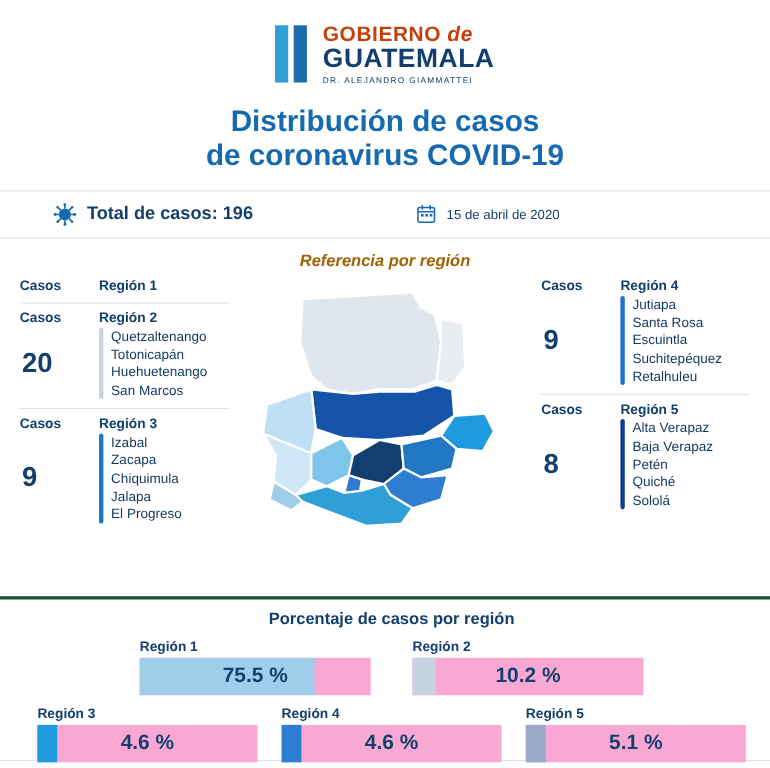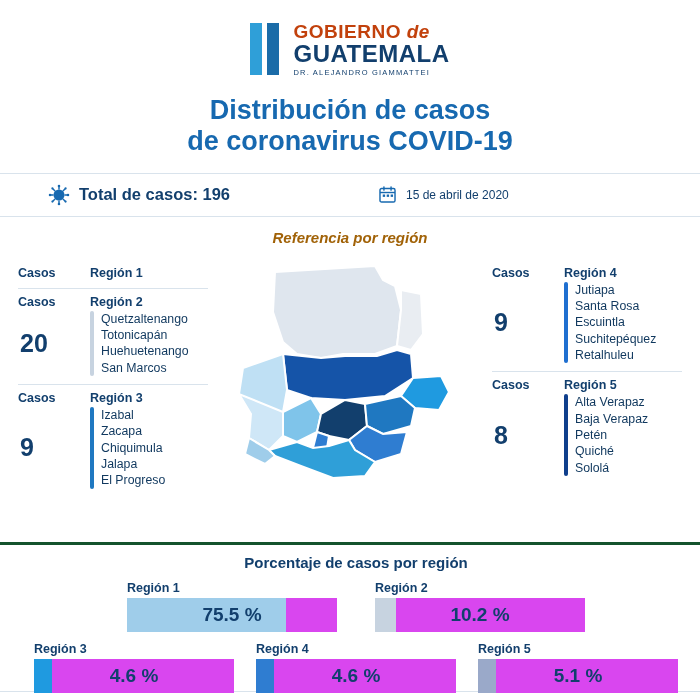--- a/index.html
+++ b/index.html
@@ -91,21 +91,21 @@
     font-style: italic;
   }
 
   
   .middle {
     position: relative;
     height: 282px;
   }
   .col {
     position: absolute;
-    top: 14px;
+    top: 1px;
     width: 190px;
   }
   .col.left { left: 18px; }
   .col.right { right: 18px; }
 
   .region-block { padding: 6px 0 6px 0; }
   .region-head {
     display: flex;
   }
   .region-head .h-casos {
@@ -170,21 +170,21 @@
     justify-content: center;
     gap: 38px;
     margin-top: 10px;
   }
   .pct-item { width: 210px; }
   .pct-label {
     font-size: 12.5px; font-weight: bold; color:#123f6d; margin-bottom: 3px;
   }
   .pct-track {
     height: 34px;
-    background: #d946ef;
+    background: #f9a8d4;
     display: flex;
     align-items: center;
     position: relative;
   }
   .pct-fill {
     height: 34px;
     position: absolute;
     left: 0; top: 0;
   }
   .pct-val {

